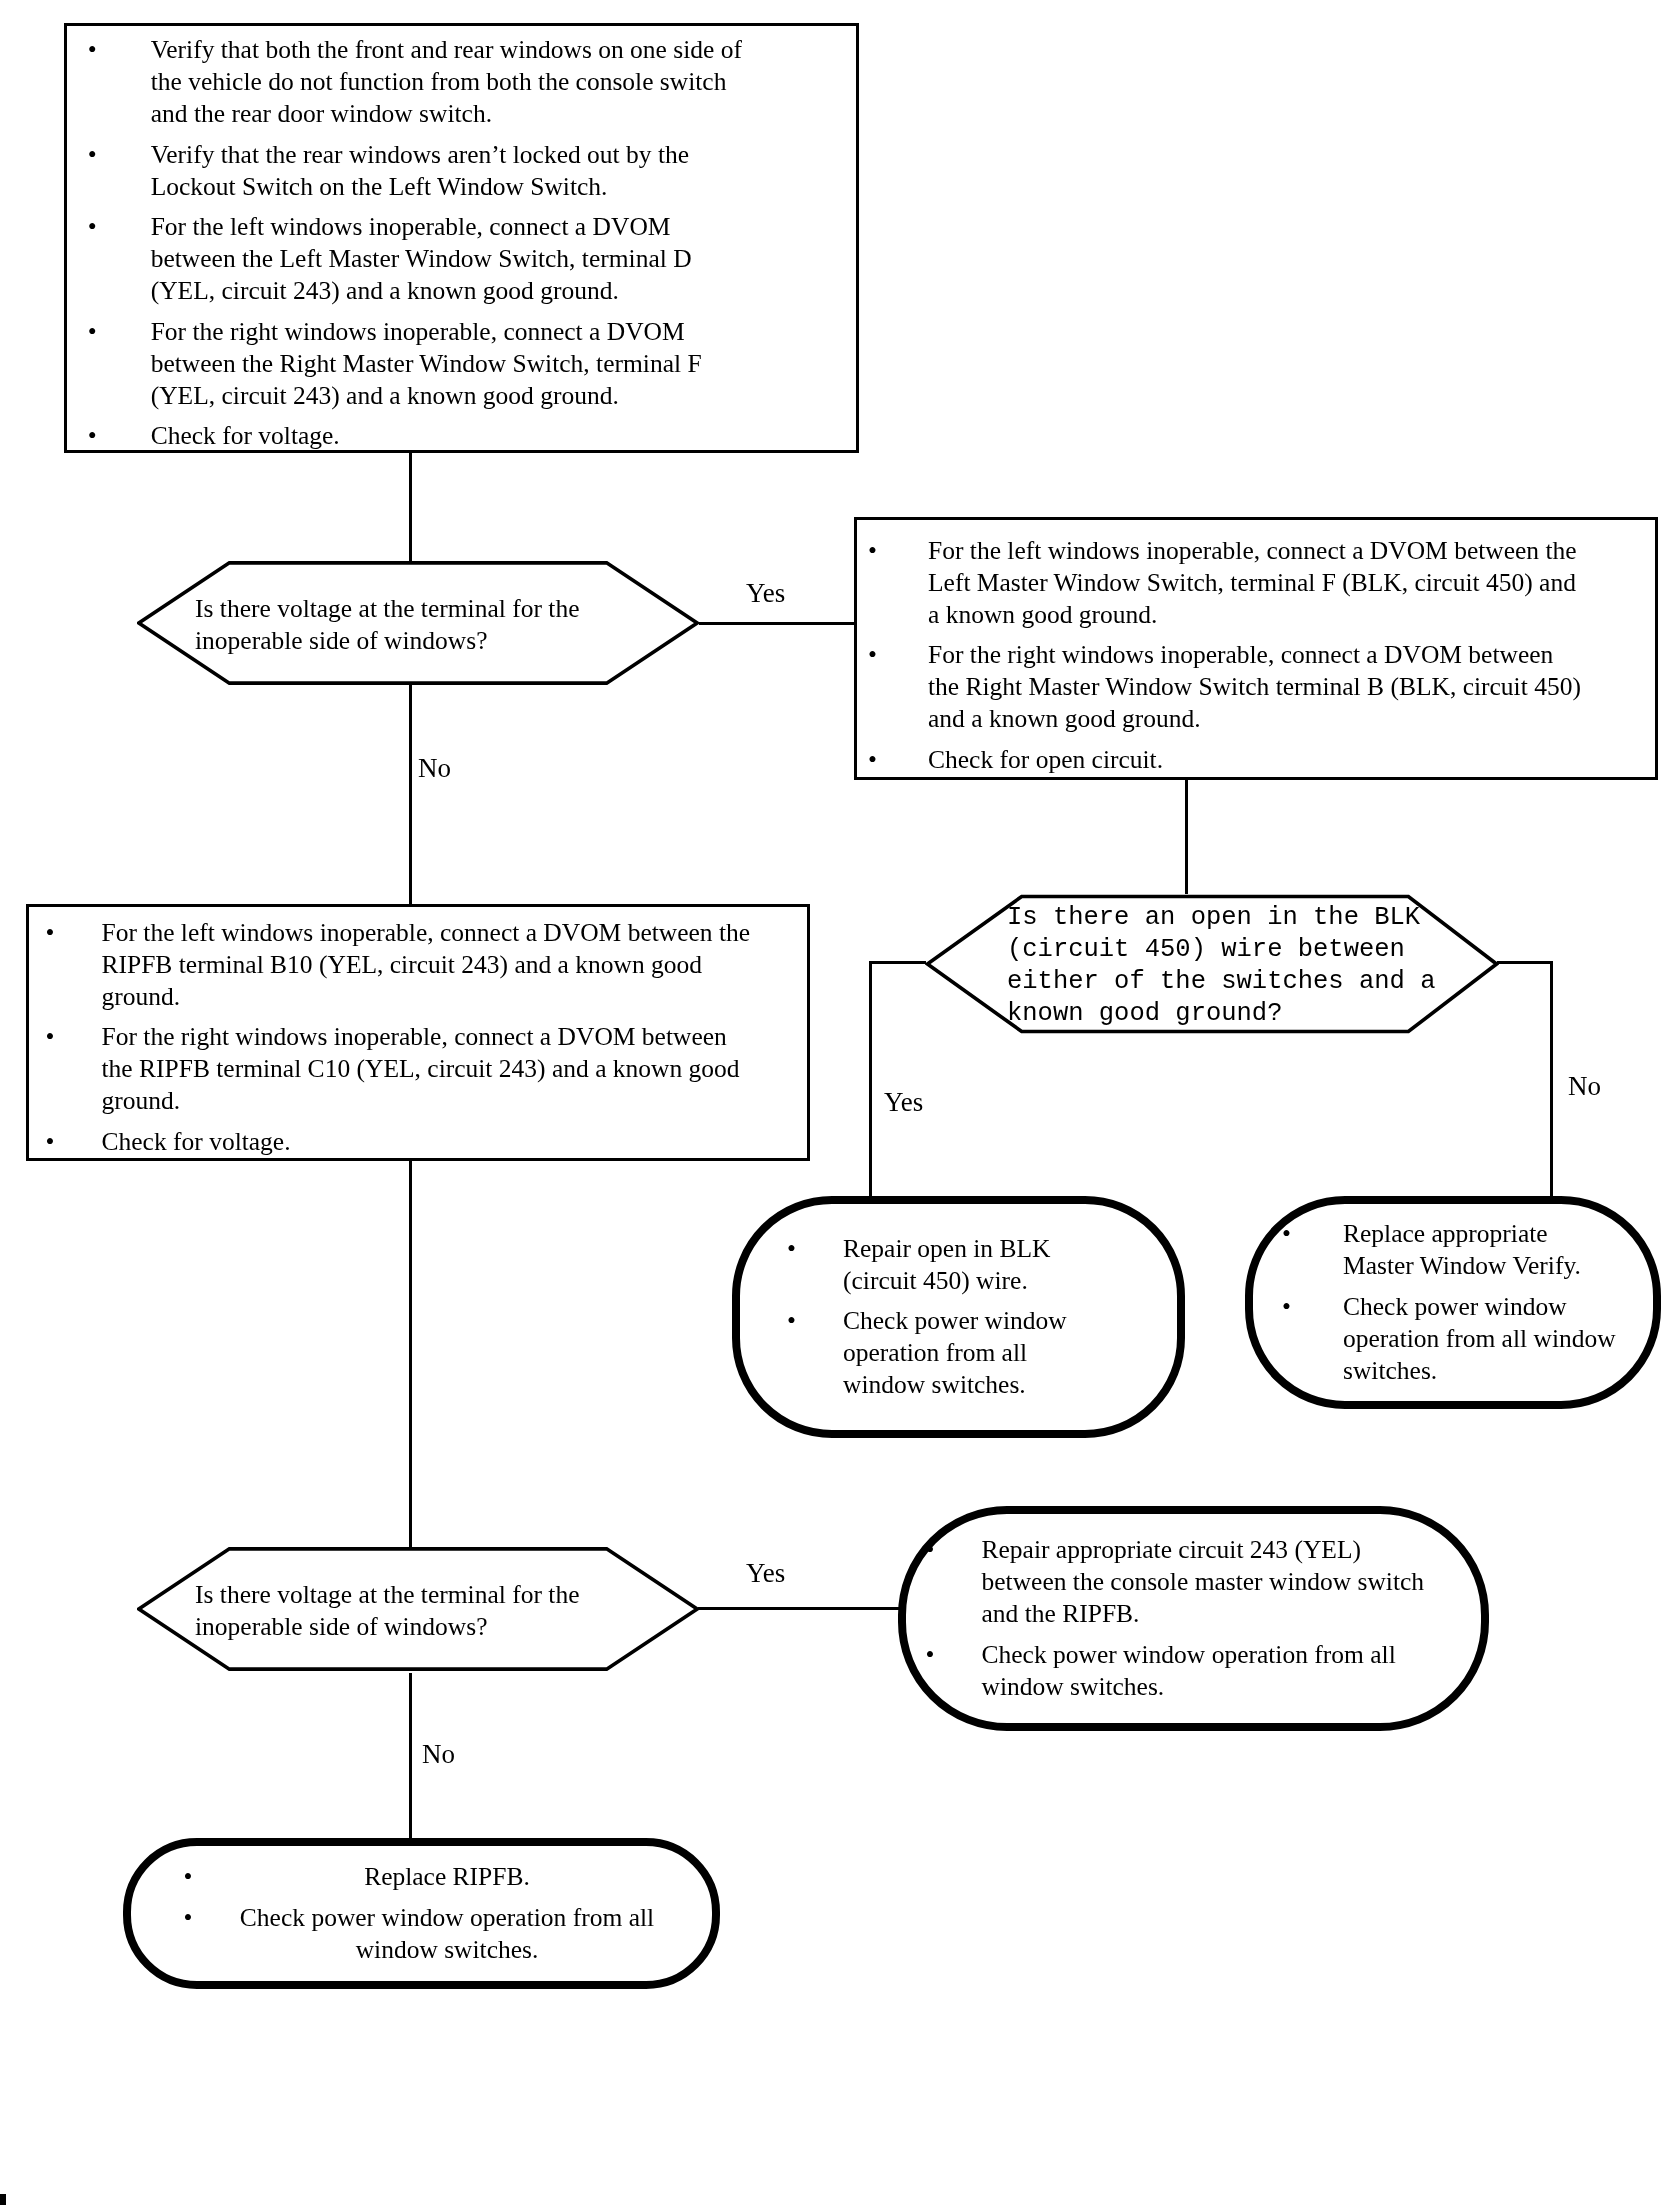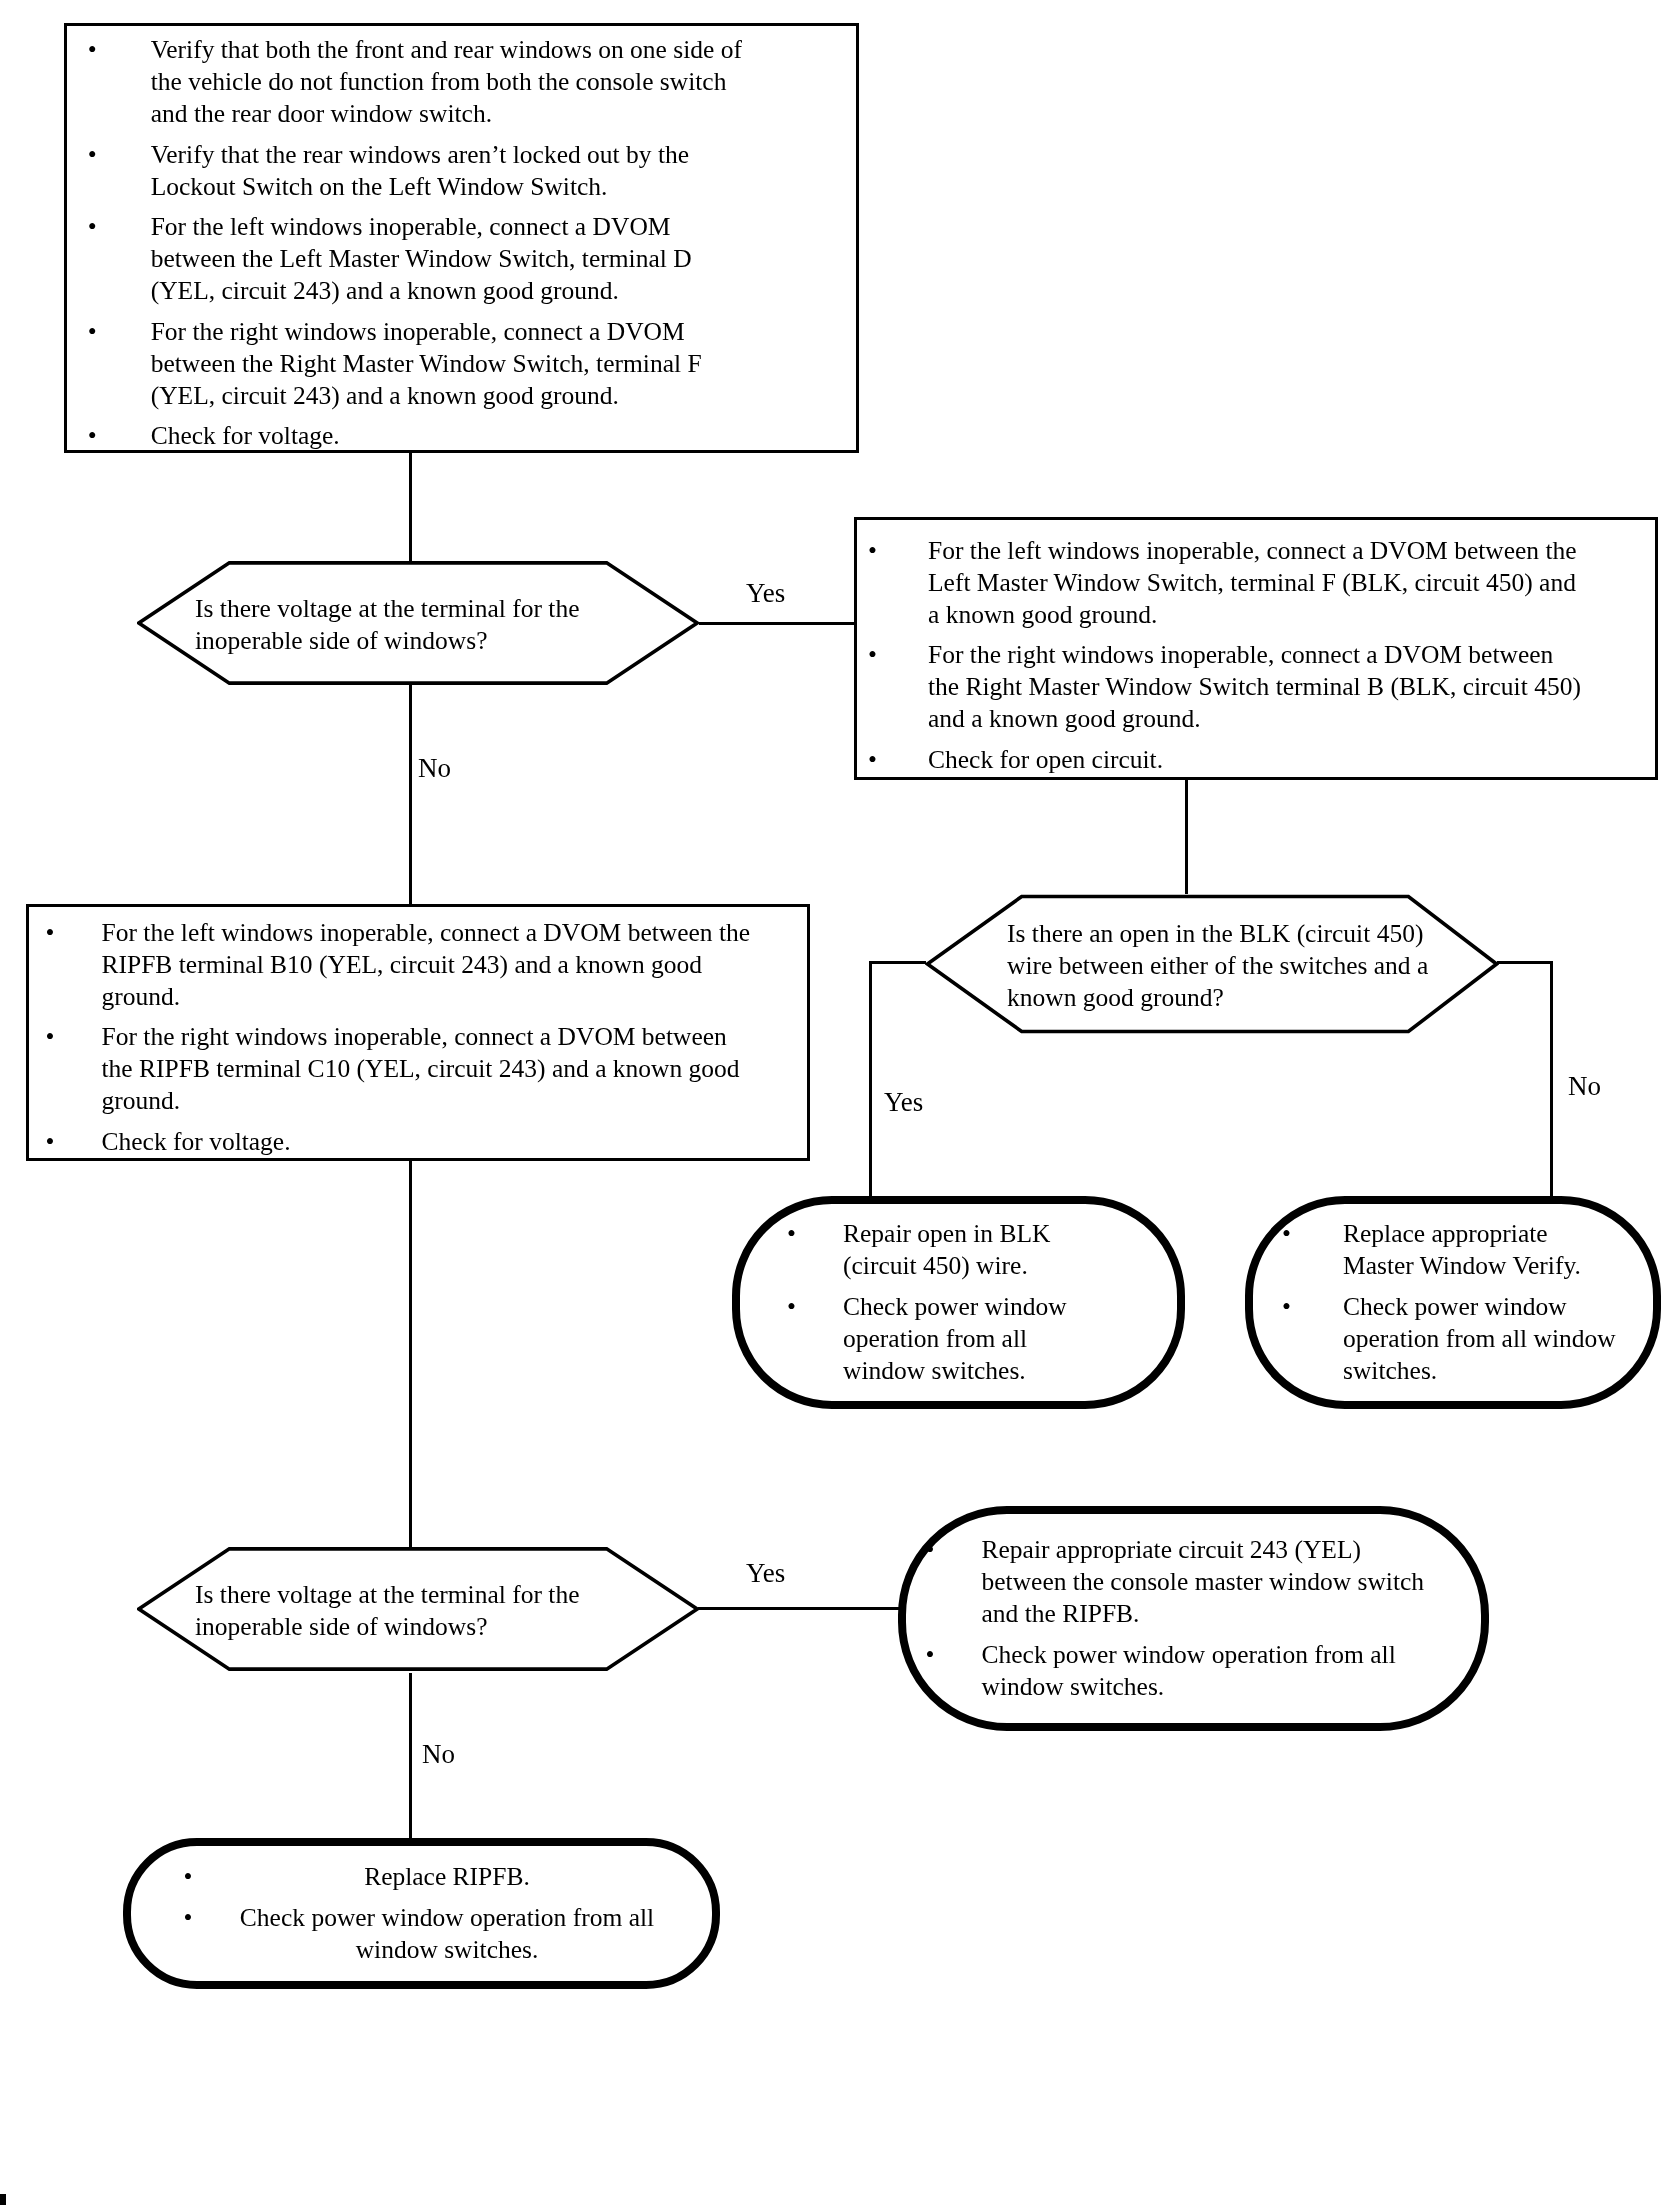--- a/index.html
+++ b/index.html
@@ -122,26 +122,26 @@
     <div class="brow">
         <span class="bdot"></span>
         <span class="btxt">Check for voltage.</span>
       </div>
   </div>
 
   <div class="hex" style="left:925px; top:894px; width:574px; height:140px;">
     <svg width="574" height="140" viewBox="0 0 944 230">
       <polygon points="159,4 795,4 940,115 795,226 159,226 4,115" fill="#ffffff" stroke="#000000" stroke-width="6"></polygon>
     </svg>
-    <div class="hextext" style="left:82px; width:456px;">Is there an open in the BLK (circuit 450) wire between either of the switches and a known good ground?</div>
+    <div class="hextext" style="left:82px; width:456px;font-family:Liberation Mono, monospace;">Is there an open in the BLK (circuit 450) wire between either of the switches and a known good ground?</div>
   </div>
   <div class="lbl" style="left:884px; top:1088px;">Yes</div>
   <div class="lbl" style="left:1568px; top:1072px;">No</div>
 
-  <div class="round r-blk" style="left:732px; top:1196px; width:453px; height:213px; border-radius:100px;">
+  <div class="round r-blk" style="left:732px; top:1196px; width:453px; height:242px; border-radius:100px;">
     <div class="brow">
         <span class="bdot"></span>
         <span class="btxt">Repair open in BLK (circuit 450) wire.</span>
       </div>
     <div class="brow">
         <span class="bdot"></span>
         <span class="btxt">Check power window operation from all window switches.</span>
       </div>
   </div>
 

